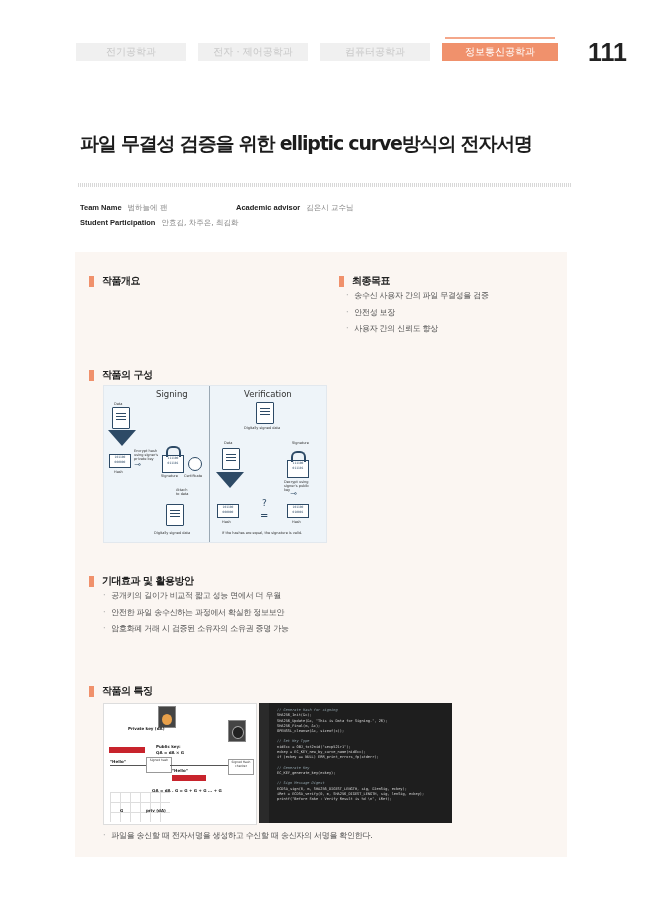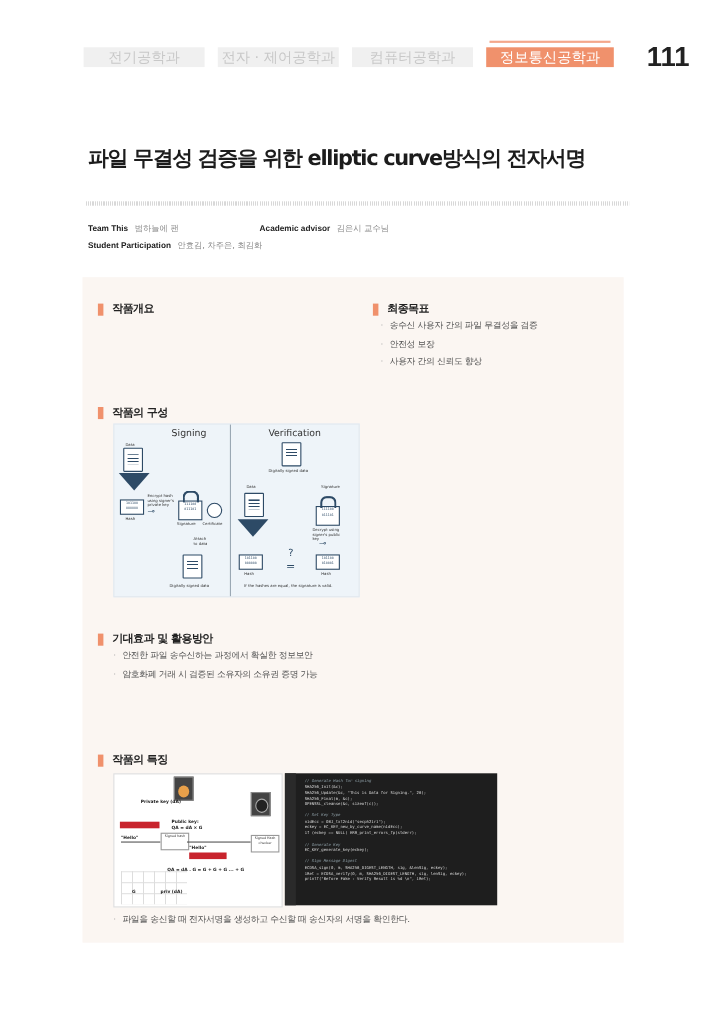--- a/index.html
+++ b/index.html
@@ -1,19 +1,19 @@
 <!DOCTYPE html>
 <html><head>
 <meta charset="utf-8">
 <style>
   html, body { margin:0; padding:0; }
   body { width:651px; height:920px; background:#ffffff; position:relative; overflow:hidden;
          font-family:"DejaVu Sans", "Liberation Sans", sans-serif; color:#333; }
   .tabs { position:absolute; top:43px; left:76px; display:flex; gap:12px; }
-  .tab { width:110px; height:18px; background:#f0f0f0; color:#c8c8c8; font-size:13px;
+  .tab { width:110px; height:18px; background:#f0f0f0; color:#c8c8c8; font-size:10px;
          display:flex; align-items:center; justify-content:center; }
   .tab.active { background:#f0916c; color:#fff; position:relative; width:116px; }
   .tab.active::before { content:""; position:absolute; top:-6px; left:3px; right:3px; height:2px; background:#f4a78a; }
   .page-num { position:absolute; top:38px; left:588px; font-family:"Liberation Sans", sans-serif;
               font-weight:bold; font-size:25px; color:#222; }
   .title { position:absolute; top:131px; left:80px; font-size:19px; font-weight:bold; color:#1c1c1c;
            letter-spacing:-1.2px; font-family:"DejaVu Sans", sans-serif; }
   .dotline { position:absolute; top:183px; left:78px; width:494px; height:4px;
              background:repeating-linear-gradient(90deg,#d8d8d8 0 1px,transparent 1px 2px); }
   .meta { position:absolute; left:80px; font-size:7.5px; color:#222; }
@@ -63,21 +63,21 @@
   <div class="tab">전자 · 제어공학과</div>
   <div class="tab">컴퓨터공학과</div>
   <div class="tab active">정보통신공학과</div>
 </div>
 <div class="page-num">111</div>
 
 <div class="title">파일 무결성 검증을 위한 elliptic curve방식의 전자서명</div>
 <div class="dotline"></div>
 
 <div class="meta" style="top:203px;">
-  <b>Team This</b><span class="v">범하늘에 팬</span>
+  <b>Team Name</b><span class="v">범하늘에 팬</span>
 </div>
 <div class="meta" style="top:203px; left:236px;">
   <b>Academic advisor</b><span class="v">김은시 교수님</span>
 </div>
 <div class="meta" style="top:218px;">
   <b>Student Participation</b><span class="v">안효김, 차주은, 최김화</span>
 </div>
 
 <div class="panel"></div>
 
@@ -139,20 +139,21 @@
   <div class="hashbox" style="left:183px; top:118px;">101100 010001</div>
   <div class="lbl" style="left:188px; top:134px;">Hash</div>
   <div class="lbl" style="left:118px; top:145px;">If the hashes are equal, the signature is valid.</div>
 </div>
 
 <div class="sec-head" style="top:574px; left:89px;">
   <span class="mark"></span>
   <span>기대효과 및 활용방안</span>
 </div>
 <ul class="bullets" style="top:588px; left:103px;">
+  <li>공개키의 길이가 비교적 짧고 성능 면에서 더 우월</li>
   <li>안전한 파일 송수신하는 과정에서 확실한 정보보안</li>
   <li>암호화폐 거래 시 검증된 소유자의 소유권 증명 가능</li>
 </ul>
 
 <div class="sec-head" style="top:684px; left:89px;">
   <span class="mark"></span>
   <span>작품의 특징</span>
 </div>
 
 <div class="fig2">

